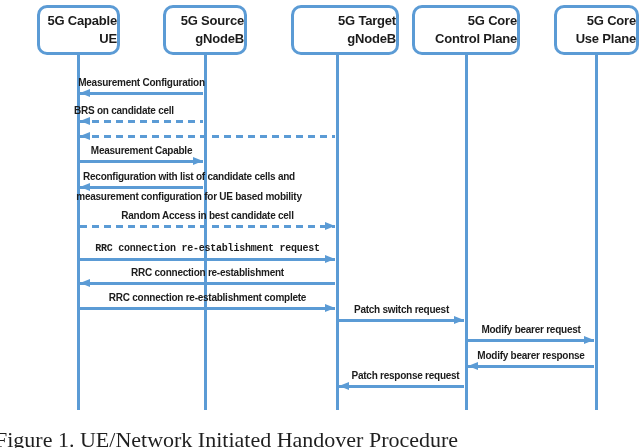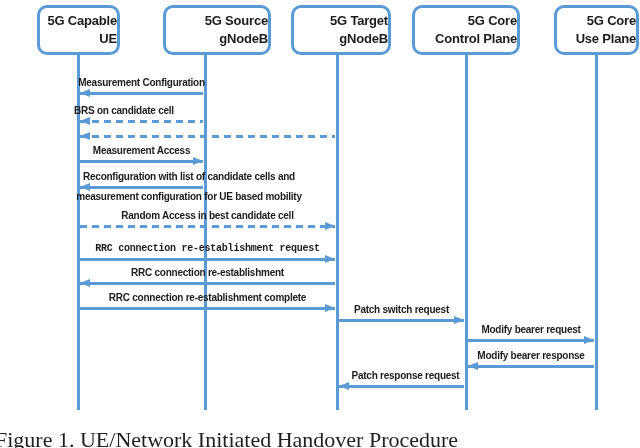--- a/index.html
+++ b/index.html
@@ -86,25 +86,25 @@
 </style>
 </head>
 <body>
 
 <div id="canvas">
   <div>
       <div class="actor-box" style="left: 37px; width: 83px;">
         <div class="actor-line-text">5G Capable</div>
         <div class="actor-line-text">UE</div>
       </div>
-      <div class="actor-box" style="left: 163px; width: 108px;">
+      <div class="actor-box" style="left: 163px; width: 84px;">
         <div class="actor-line-text">5G Source</div>
         <div class="actor-line-text">gNodeB</div>
       </div>
-      <div class="actor-box" style="left: 291px; width: 100px; padding-left: 33px;">
+      <div class="actor-box" style="left: 291px; width: 108px; padding-left: 33px;">
         <div class="actor-line-text">5G Target</div>
         <div class="actor-line-text">gNodeB</div>
       </div>
       <div class="actor-box" style="left: 412px; width: 108px;">
         <div class="actor-line-text">5G Core</div>
         <div class="actor-line-text">Control Plane</div>
       </div>
       <div class="actor-box" style="left: 554px; width: 85px;">
         <div class="actor-line-text">5G Core</div>
         <div class="actor-line-text">Use Plane</div>
@@ -121,21 +121,21 @@
       <div class="msg-line" style="left: 80px; width: 123px; top: 92px;"></div>
       <div class="arrowhead point-left" style="top: 88.5px; left: 80px;"></div>
       <div class="msg-label" style="left: 141.5px; top: 77px;">Measurement Configuration</div>
       <div class="msg-line dashed" style="left: 80px; width: 123px; top: 120px;"></div>
       <div class="arrowhead point-left" style="top: 116.5px; left: 80px;"></div>
       <div class="msg-label" style="left: 124px; top: 105px;">BRS on candidate cell</div>
       <div class="msg-line dashed" style="left: 80px; width: 255px; top: 135px;"></div>
       <div class="arrowhead point-left" style="top: 131.5px; left: 80px;"></div>
       <div class="msg-line" style="left: 80px; width: 123px; top: 160px;"></div>
       <div class="arrowhead point-right" style="top: 156.5px; left: 193px;"></div>
-      <div class="msg-label" style="left: 141.5px; top: 145px;">Measurement Access</div>
+      <div class="msg-label" style="left: 141.5px; top: 145px;">Measurement Capable</div>
       <div class="msg-line" style="left: 80px; width: 123px; top: 186px;"></div>
       <div class="arrowhead point-left" style="top: 182.5px; left: 80px;"></div>
       <div class="msg-label" style="left: 189px; top: 171px;">Reconfiguration with list of candidate cells and</div>
       <div class="msg-label" style="left: 189px; top: 191px;">measurement configuration for UE based mobility</div>
       <div class="msg-line dashed" style="left: 80px; width: 255px; top: 225px;"></div>
       <div class="arrowhead point-right" style="top: 221.5px; left: 325px;"></div>
       <div class="msg-label" style="left: 207.5px; top: 210px;">Random Access in best candidate cell</div>
       <div class="msg-line" style="left: 80px; width: 255px; top: 258px;"></div>
       <div class="arrowhead point-right" style="top: 254.5px; left: 325px;"></div>
       <div class="msg-label" style="left: 207.5px; top: 243px; font-family: Liberation Mono, monospace;">RRC connection re-establishment request</div>

